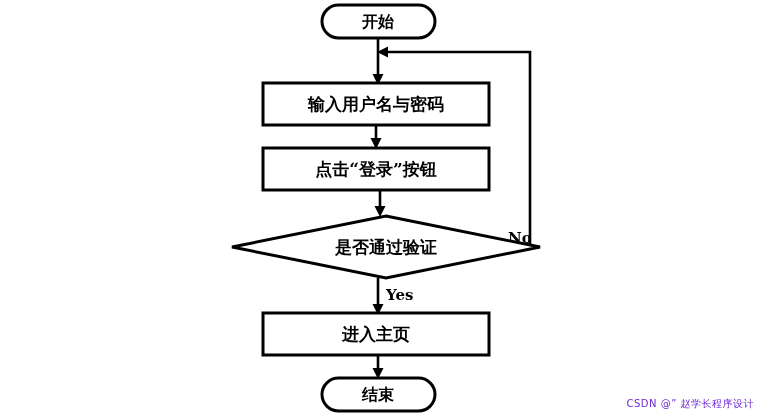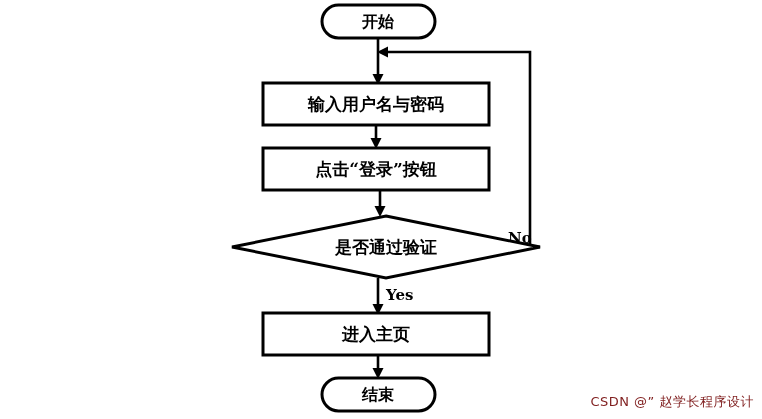--- a/index.html
+++ b/index.html
@@ -60,22 +60,22 @@
     font-weight: bold;
     font-size: 15px;
     fill: #000000;
     dominant-baseline: middle;
   }
   .watermark {
     position: absolute;
     right: 8px;
     bottom: 8px;
     font-family: "DejaVu Sans", "Liberation Sans", sans-serif;
-    font-size: 13px;
-    color: #7f1d1d;
+    font-size: 10px;
+    color: #6d28d9;
     letter-spacing: 0.5px;
     white-space: nowrap;
     user-select: none;
   }
 </style>
 </head>
 <body>
 
 <div id="canvas">
 

